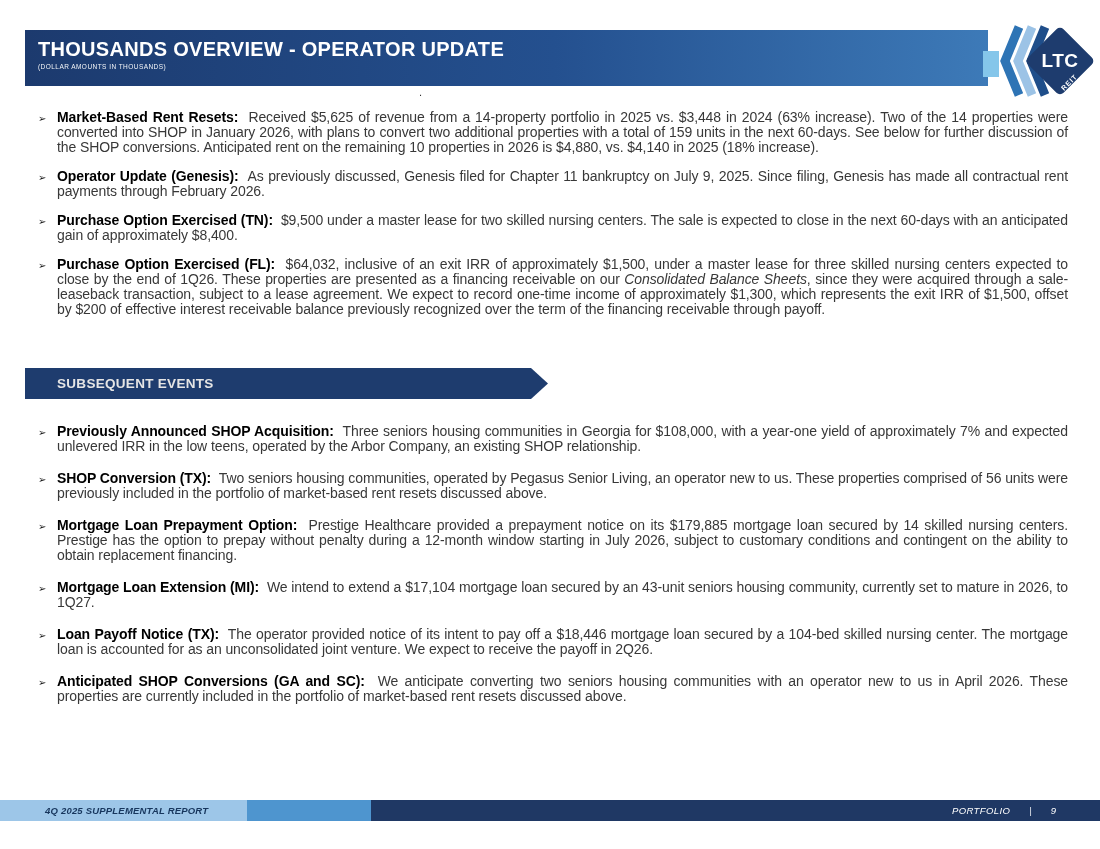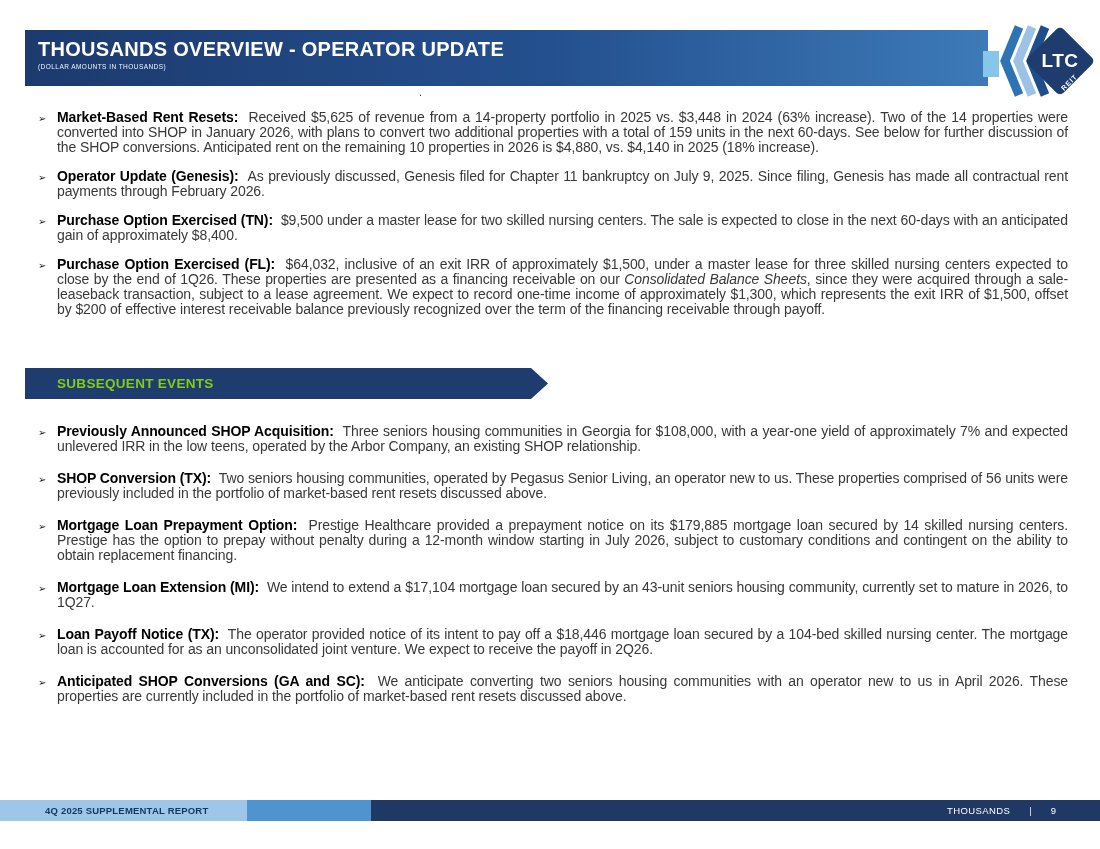--- a/index.html
+++ b/index.html
@@ -36,27 +36,27 @@
   }
   .btext{
     flex:1;font-size:14px;line-height:15px;color:#383838;
     text-align:justify;letter-spacing:-.1px;
   }
   .blabel{font-weight:bold;color:#000;}
   .italic{font-style:italic;}
   
   .section-banner{
     position:absolute;left:25px;top:368px;width:523px;height:31px;
-    background:#1e3c6e;color:#84cc16;display:flex;align-items:center;
+    background:#1e3c6e;color:#e5e5e5;display:flex;align-items:center;
     box-sizing:border-box;padding-left:32px;font-size:13.5px;font-weight:bold;
     letter-spacing:.3px;
     clip-path:polygon(0 0,calc(100% - 17px) 0,100% 50%,calc(100% - 17px) 100%,0 100%);
   }
   
-  .footer{position:absolute;left:0;top:800px;width:1100px;height:21px;font-size:9.5px;}
+  .footer{position:absolute;left:0;top:800px;width:1100px;height:21px;font-size:9.5px;font-style:italic;}
   .seg{position:absolute;top:0;height:21px;}
   .seg-light{left:0;width:247px;background:#9dc6e8;display:flex;align-items:center;}
   .seg-light span{margin-left:45px;font-weight:bold;color:#17365d;letter-spacing:.2px;}
   .seg-mid{left:247px;width:124px;background:#4e95cf;}
   .seg-dark{
     left:371px;width:729px;background:#1f3864;color:#fff;
     display:flex;align-items:center;justify-content:flex-end;
   }
   .seg-dark .f-section{letter-spacing:.4px;}
   .seg-dark .f-sep{margin:0 19px;opacity:.9;}
@@ -139,19 +139,19 @@
         <div class="btext"><span class="blabel">Anticipated SHOP Conversions (GA and SC):&nbsp; </span><span>We anticipate converting two seniors housing communities with an operator new to us in April 2026.  These properties are currently included in the portfolio of market-based rent resets discussed above.</span></div>
       </li>
     </ul>
 
   <footer class="footer">
     <div class="seg seg-light">
       <span>4Q 2025 SUPPLEMENTAL REPORT</span>
     </div>
     <div class="seg seg-mid"></div>
     <div class="seg seg-dark">
-      <span class="f-section">THOUSANDS</span>
+      <span class="f-section">PORTFOLIO</span>
       <span class="f-sep">|</span>
       <span class="f-page">9</span>
     </div>
   </footer>
 
 </div>
 
 </body></html>

